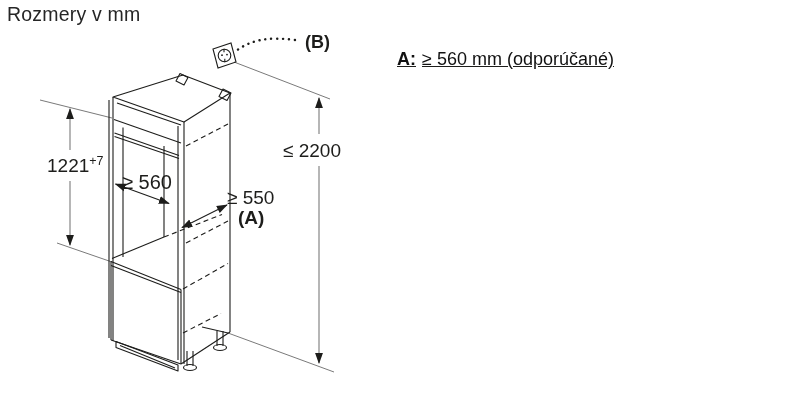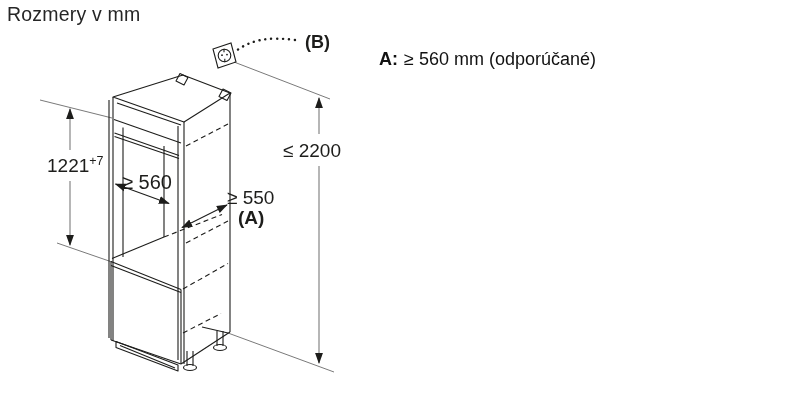--- a/index.html
+++ b/index.html
@@ -4,21 +4,21 @@
 <style>
   html,body{margin:0;padding:0;background:#fff;}
   #stage{
     position:relative;width:800px;height:400px;background:#fff;overflow:hidden;
     font-family:"Liberation Sans", sans-serif;color:#1d1d1b;text-align:center;
   }
   #stage svg{position:absolute;left:0;top:0;}
   .page-title{
     position:absolute;left:7px;top:3px;font-size:19.5px;letter-spacing:.2px;color:#262626;
   }
-  .legend{position:absolute;left:379px;top:49px;}
+  .legend{position:absolute;left:397px;top:49px;text-decoration:underline;}
   .legend-row{font-size:18px;color:#111;margin-bottom:17px;white-space:nowrap;}
   .lk{font-weight:bold;margin-right:6px;}
   svg text{font-family:"Liberation Sans", sans-serif;fill:#1d1d1b;}
 </style>
 </head>
 <body>
 
 <div id="stage">
 
   <div class="page-title">Rozmery v mm</div>

